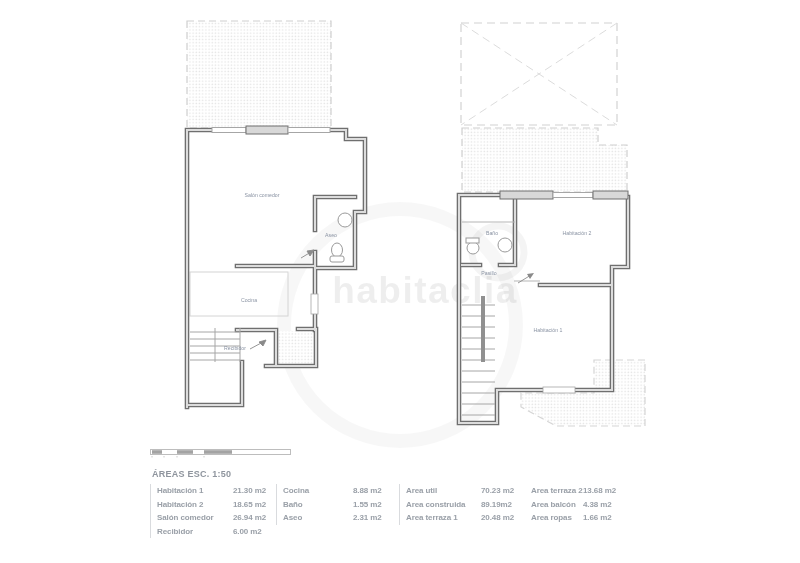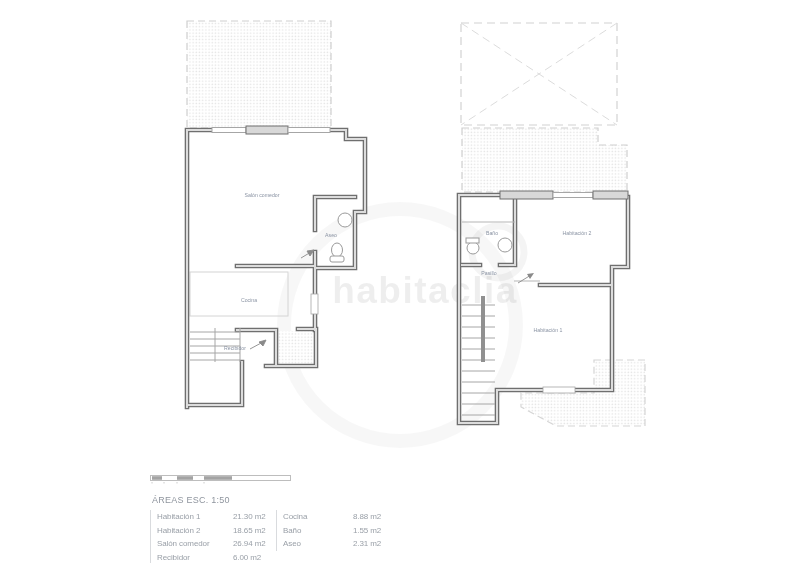--- a/index.html
+++ b/index.html
@@ -3,21 +3,21 @@
 <meta charset="utf-8">
 <style>
   html,body{margin:0;padding:0;background:#ffffff;}
   .page{position:relative;width:800px;height:563px;background:#ffffff;
         font-family:"Liberation Sans",sans-serif;overflow:hidden;}
   .plans-svg{position:absolute;left:0;top:0;}
   .room-label{font-family:"Liberation Sans",sans-serif;font-size:5.2px;fill:#8a93a3;}
   .watermark-text{font-family:"Liberation Sans",sans-serif;font-weight:bold;
         letter-spacing:1.5px;fill:rgba(0,0,0,0.065);}
   
-  .legend{position:absolute;left:150px;top:470px;width:540px;}
+  .legend{position:absolute;left:150px;top:444px;width:540px;font-weight:bold;}
   .legend-title{margin:7px 0 5px 2px;font-size:9px;color:#8f959e;letter-spacing:.25px;}
   .legend-groups{display:flex;align-items:flex-start;}
   .lgroup{padding-left:6px;box-sizing:border-box;}
   .lgroup.bordered{border-left:1px solid #d9dbde;}
   .g1{width:126px;} .g2{width:123px;} .g3{width:126px;} .g4{width:130px;}
   .lrow{display:flex;line-height:13.5px;font-size:8px;color:#9aa0a8;
         letter-spacing:-0.1px;white-space:nowrap;}
   .llbl{flex:0 0 auto;}
   .g1 .llbl{width:76px;} .g2 .llbl{width:70px;} .g3 .llbl{width:75px;} .g4 .llbl{width:52px;}
   .lval{flex:0 0 auto;}
@@ -184,17 +184,45 @@
         <div class="lrow">
           <span class="llbl">Baño</span>
           <span class="lval">1.55 m2</span>
         </div>
         <div class="lrow">
           <span class="llbl">Aseo</span>
           <span class="lval">2.31 m2</span>
         </div>
       </div>
 
-
+      <div class="lgroup bordered g3">
+        <div class="lrow">
+          <span class="llbl">Area util</span>
+          <span class="lval">70.23 m2</span>
+        </div>
+        <div class="lrow">
+          <span class="llbl">Area construida</span>
+          <span class="lval">89.19m2</span>
+        </div>
+        <div class="lrow">
+          <span class="llbl">Area terraza 1</span>
+          <span class="lval">20.48 m2</span>
+        </div>
+      </div>
+
+      <div class="lgroup g4">
+        <div class="lrow">
+          <span class="llbl">Area terraza 2</span>
+          <span class="lval">13.68 m2</span>
+        </div>
+        <div class="lrow">
+          <span class="llbl">Area balcón</span>
+          <span class="lval">4.38 m2</span>
+        </div>
+        <div class="lrow">
+          <span class="llbl">Area ropas</span>
+          <span class="lval">1.66 m2</span>
+        </div>
+      </div>
 
     </div>
   </div>
 </div>
 
 </body></html>

